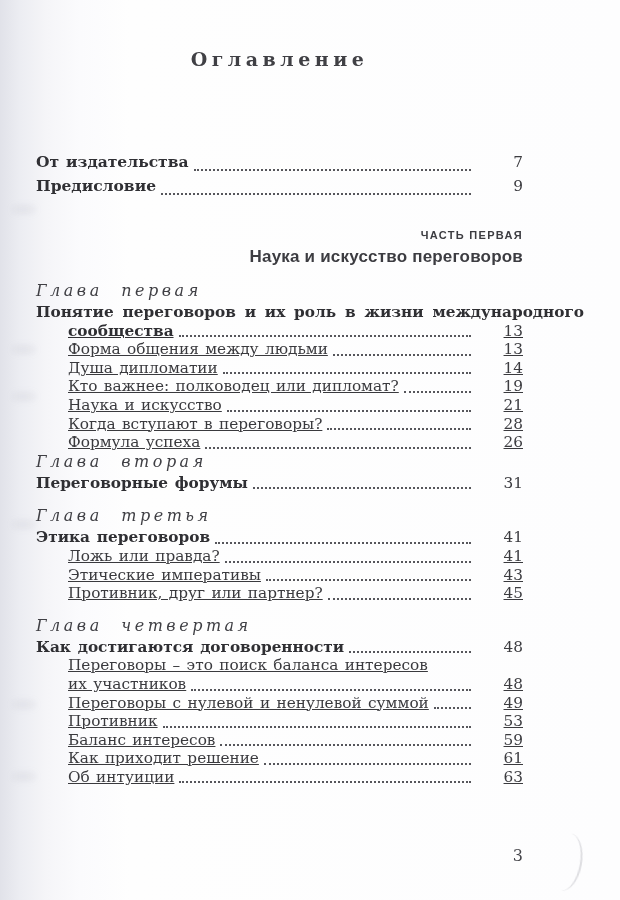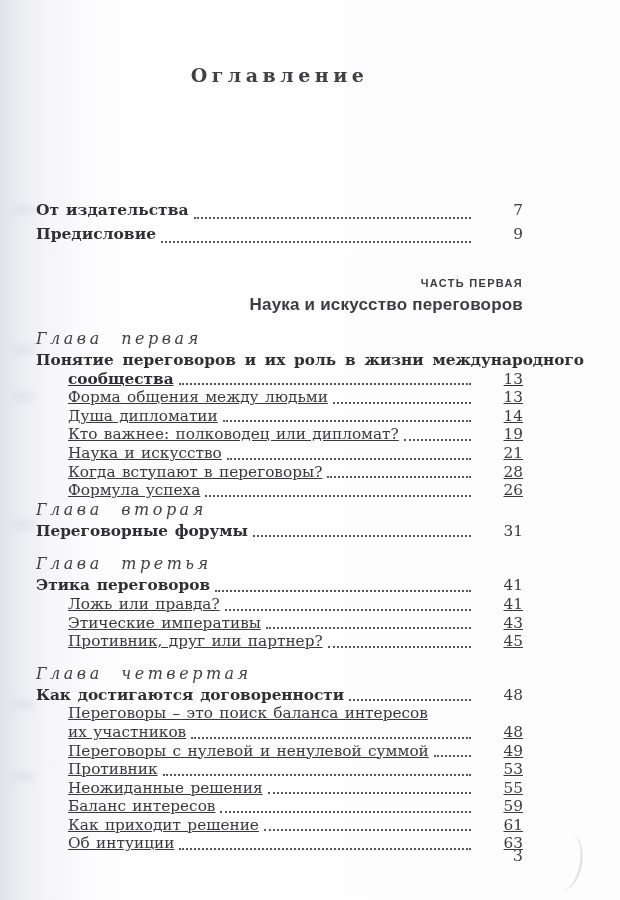--- a/index.html
+++ b/index.html
@@ -9,32 +9,32 @@
     font-family: "DejaVu Serif", serif;
   }
   .page {
     position: relative;
     width: 620px; height: 900px;
     overflow: hidden;
     color: #3a3a3e;
     background:
       linear-gradient(90deg, #e1e2e9 0px, #ecedf2 20px, #f5f5f8 46px, #fbfbfd 80px, #fefefe 130px, #fdfdfe 100%);
   }
-  .content { position: absolute; left: 36px; top: 16px; width: 487px; }
+  .content { position: absolute; left: 36px; top: 0; width: 487px; }
 
   .doc-title {
     margin: 0; padding-top: 46px;
     text-align: center;
     font-size: 19px; font-weight: 700;
     letter-spacing: 4.5px;
     line-height: 26px;
     color: #404045;
   }
 
-  .front { margin-top: 110px; }
+  .front { margin-top: 78px; }
   .front .toc-line { line-height: 23px; font-size: 15.5px; font-weight: 700; color: #303034; }
 
   .part-header {
     margin-top: 30px; text-align: right;
     font-family: "Liberation Sans", "DejaVu Sans", sans-serif;
     color: #3c3c41;
   }
   .part-kicker { font-size: 11px; font-weight: 700; letter-spacing: 1.3px; line-height: 15px; }
   .part-title  { font-size: 17px; font-weight: 700; line-height: 22px; margin-top: 3px; letter-spacing: 0.2px; }
 
@@ -232,25 +232,20 @@
           <span class="lbl">Переговоры с нулевой и ненулевой суммой</span>
           <span class="dots"></span>
           <span class="pg">49</span>
         </div>
         <div class="toc-line ind">
           <span class="lbl">Противник</span>
           <span class="dots"></span>
           <span class="pg">53</span>
         </div>
         <div class="toc-line ind">
-          <span class="lbl">Неожиданные решения</span>
-          <span class="dots"></span>
-          <span class="pg">55</span>
-        </div>
-        <div class="toc-line ind">
           <span class="lbl">Баланс интересов</span>
           <span class="dots"></span>
           <span class="pg">59</span>
         </div>
         <div class="toc-line ind">
           <span class="lbl">Как приходит решение</span>
           <span class="dots"></span>
           <span class="pg">61</span>
         </div>
         <div class="toc-line ind">

